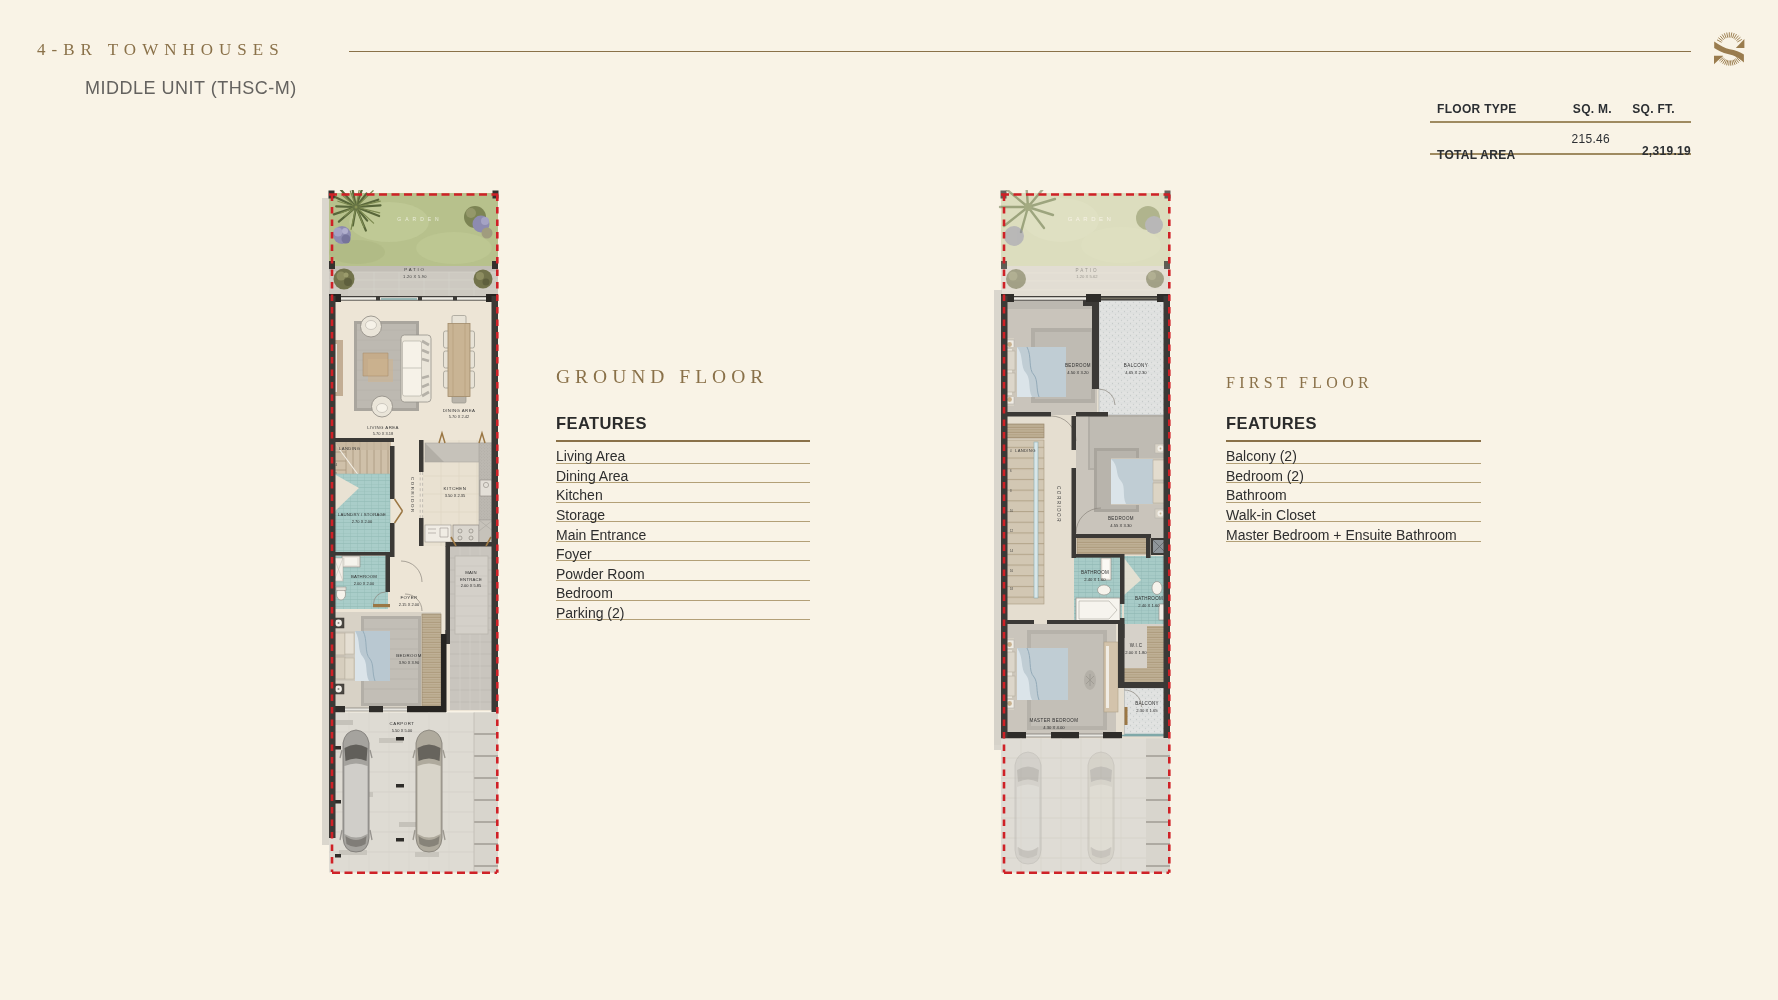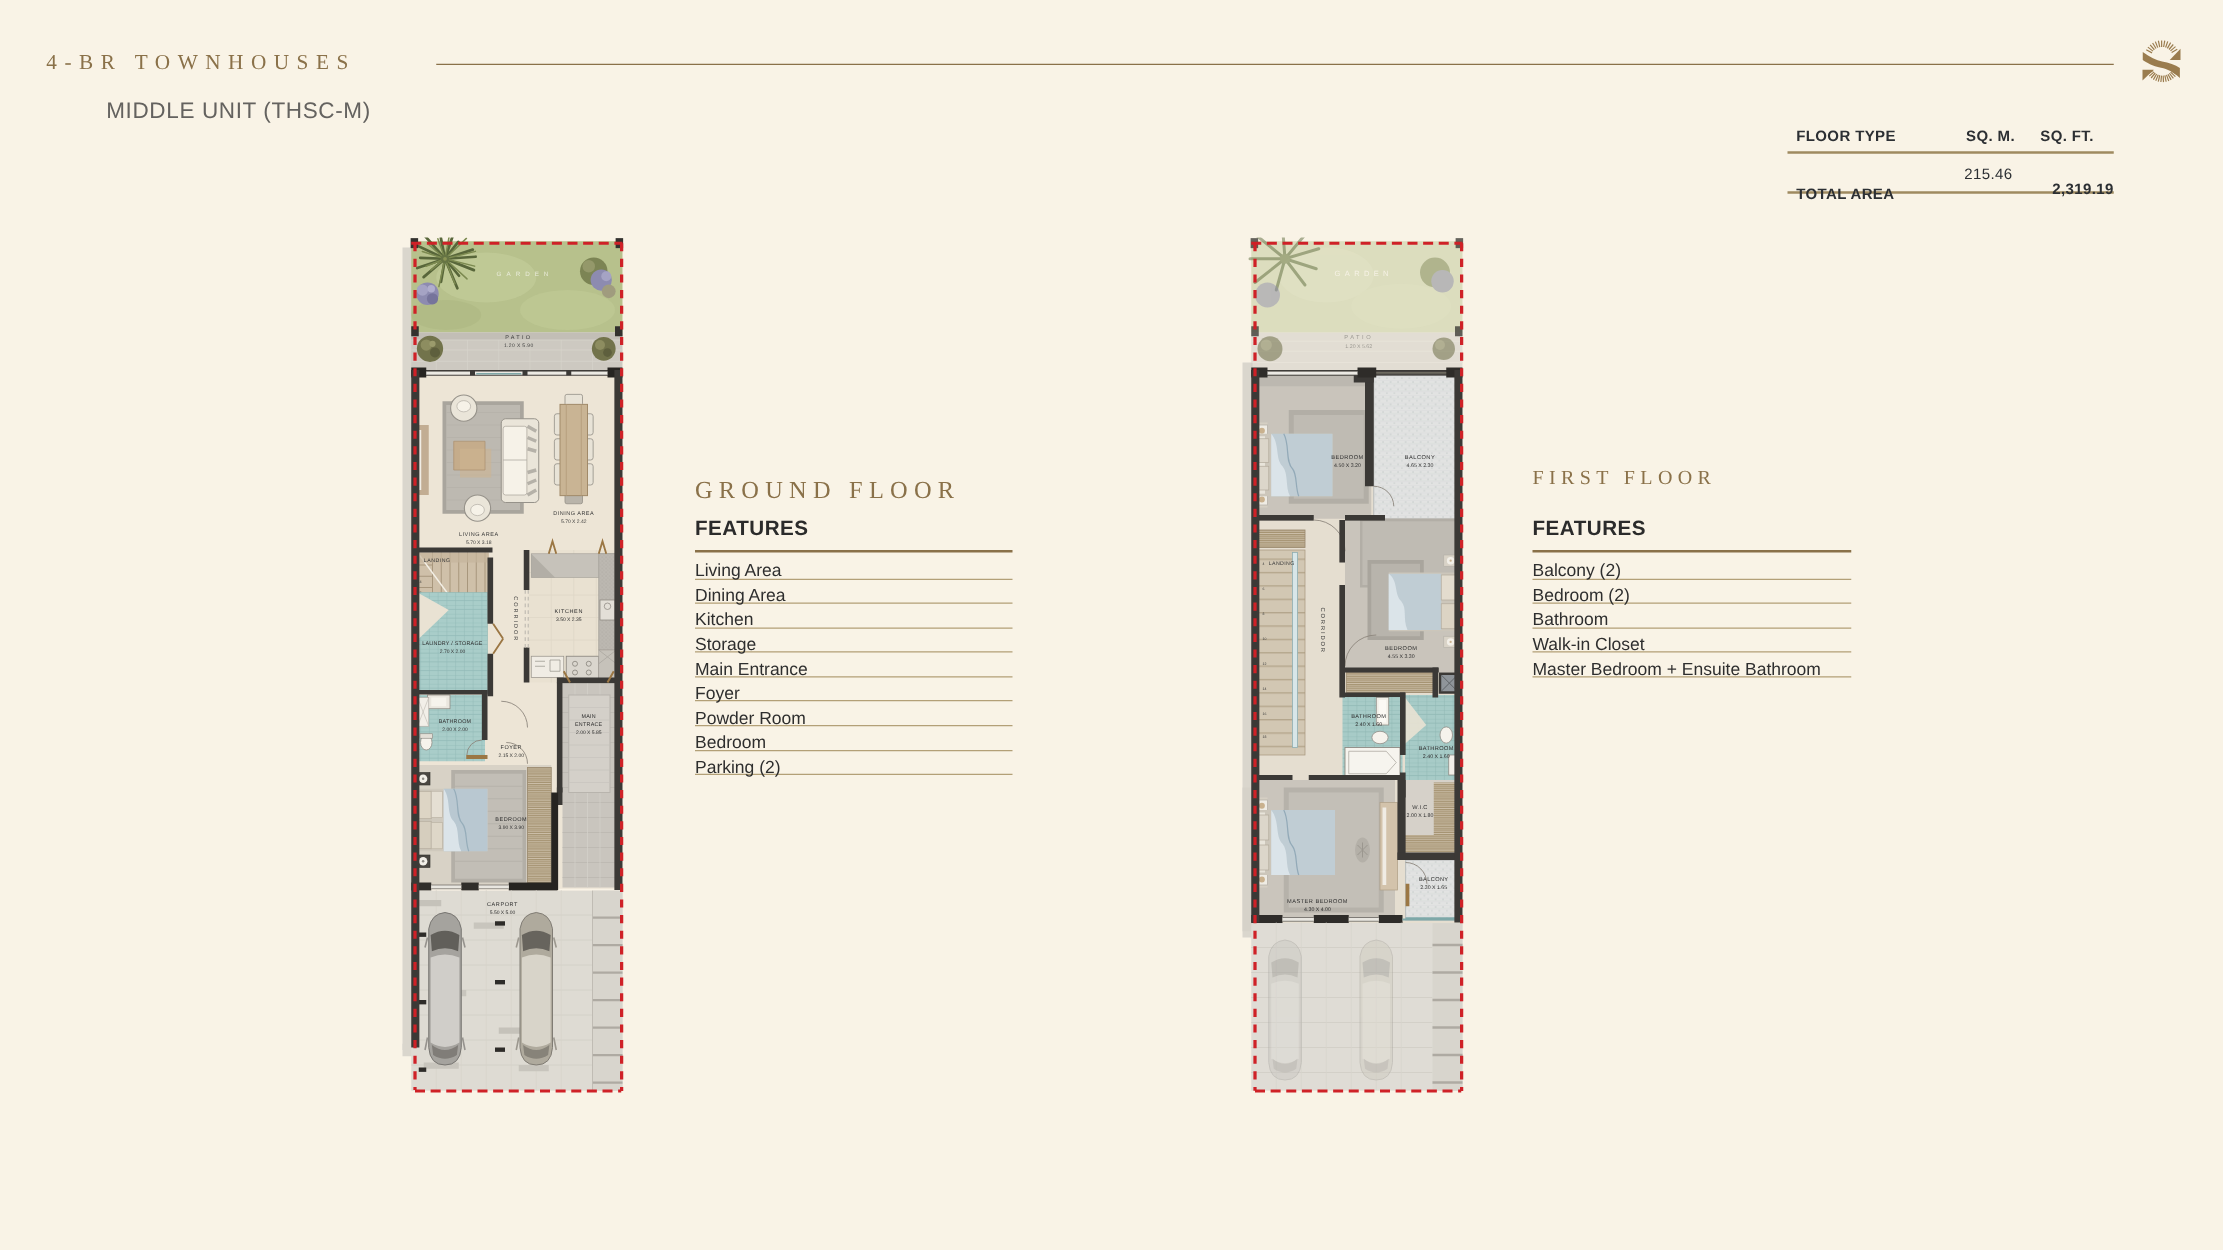--- a/index.html
+++ b/index.html
@@ -59,21 +59,21 @@
   </div>
   <div style="height:2px;background:#9f8a60;margin-top:0px;"></div>
   <div style="position:relative;height:21px;margin-top:9px;">
     <span style="position:absolute;left:7px;top:0;margin-top:16px;">TOTAL AREA</span>
     <span style="position:absolute;right:81px;top:0;font-weight:400;">215.46</span>
     <span style="position:absolute;right:0px;top:12px;font-weight:700;">2,319.19</span>
   </div>
   <div style="height:2px;background:#9f8a60;"></div>
 </div>
 
-<div class="abs goldserif" style="left:556px;top:382px;font-size:19.5px;letter-spacing:5px;">GROUND FLOOR</div>
+<div class="abs goldserif" style="left:556px;top:366px;font-size:19.5px;letter-spacing:5px;">GROUND FLOOR</div>
 
 <div class="abs" style="left:556px;top:414px;width:254px;">
   <div style="font-size:16.5px;font-weight:700;color:#2b2b2b;letter-spacing:0.4px;line-height:19px;">FEATURES</div>
   <div style="height:2px;background:#8a7149;margin-top:7px;"></div>
   <div style="height:2px;"></div>
   <div class="feat">Living Area</div>
   <div class="feat">Dining Area</div>
   <div class="feat">Kitchen</div>
   <div class="feat">Storage</div>
   <div class="feat">Main Entrance</div>

